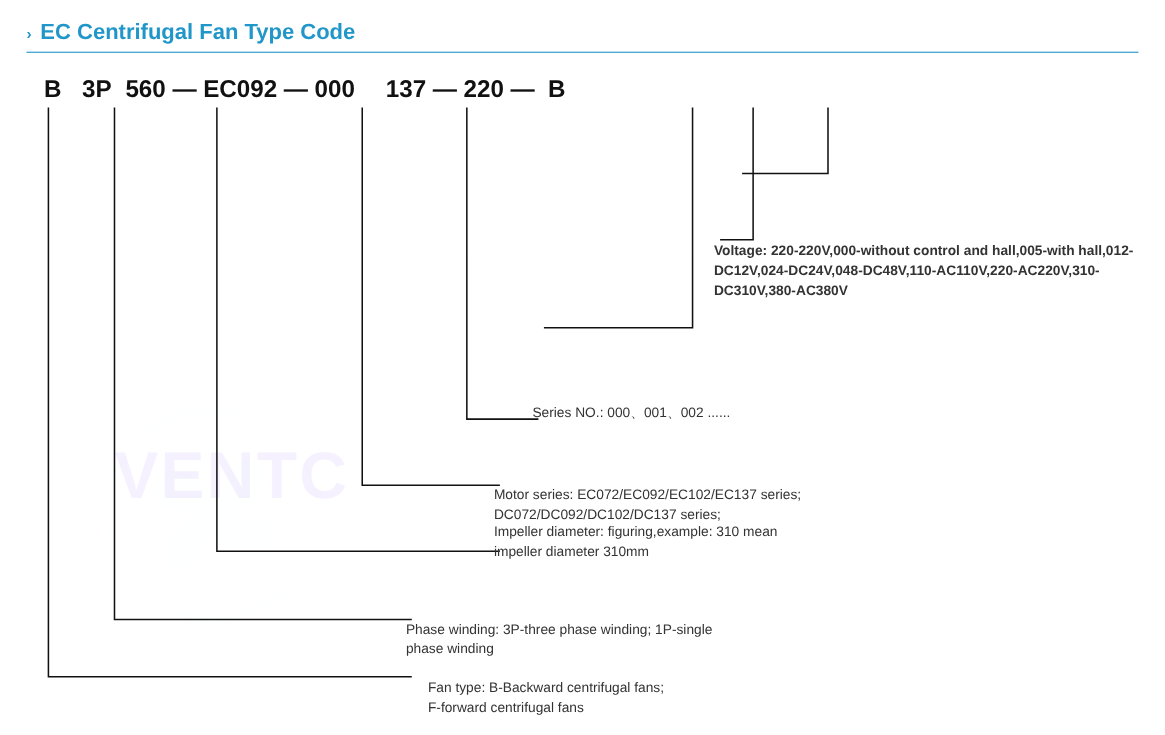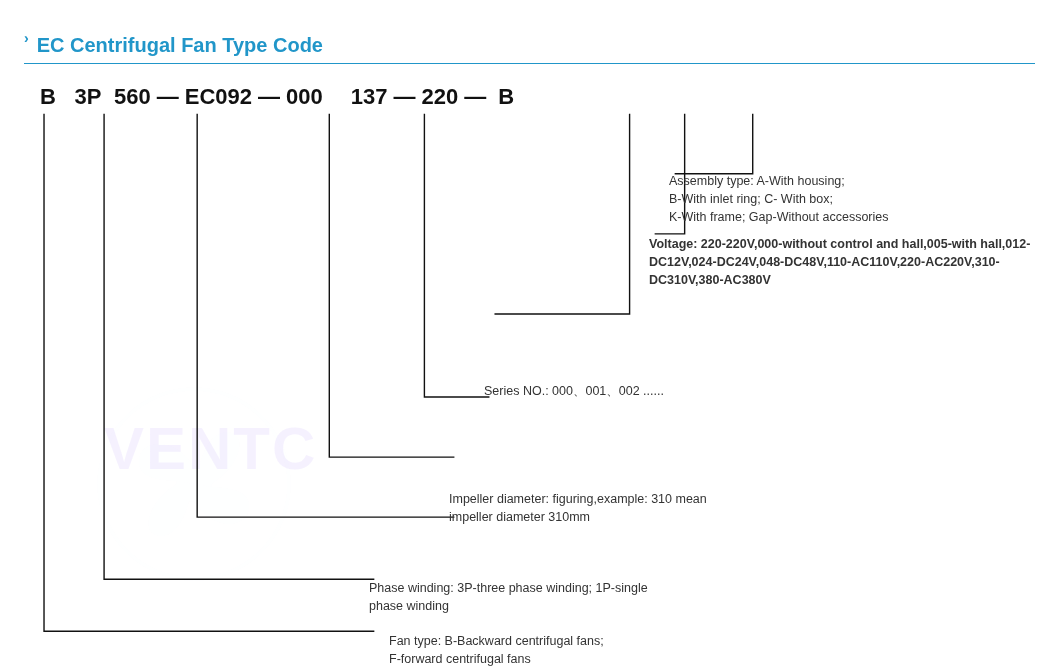--- a/index.html
+++ b/index.html
@@ -30,21 +30,20 @@
     }
     .title-chevron {
       color: #2196c9;
       font-size: 14px;
       font-weight: bold;
     }
     .page-title {
       font-size: 20px;
       font-weight: bold;
       color: #2196c9;
-      margin-top: 16px;
     }
     .title-divider {
       border: none;
       border-top: 1.5px solid #2196c9;
       margin-bottom: 10px;
     }
 
     
     .code-area {
       position: relative;
@@ -180,35 +179,34 @@
 
       <path class="conn" d="M 305,35 L 305,378 L 430,378"></path>
 
       <path class="conn" d="M 173,35 L 173,438 L 430,438"></path>
 
       <path class="conn" d="M 80,35 L 80,500 L 350,500"></path>
 
       <path class="conn" d="M 20,35 L 20,552 L 350,552"></path>
     </svg>
 
-    <div class="desc" style="top: 80px; left: 645px; max-width: 380px; white-space: pre-line;">
-      <span>Assembly type:  A-With housing;
-B-With inlet ring;  C- With box;
-K-With frame; Gap-Without accessories</span>
-    </div>
 
     <div class="desc" style="top: 143px; left: 625px; max-width: 385px; white-space: pre-line; font-weight: bold;">
       <span>Voltage:  220-220V,000-without control and hall,005-with hall,012-DC12V,024-DC24V,048-DC48V,110-AC110V,220-AC220V,310-DC310V,380-AC380V</span>
     </div>
 
 
     <div class="desc" style="top: 308px; left: 460px; max-width: 380px;">
       <span>Series NO.:  000、001、002 ......</span>
     </div>
 
+    <div class="desc" style="top: 365px; left: 425px; max-width: 380px; white-space: pre-line;">
+      <span>Motor series:  EC072/EC092/EC102/EC137 series;
+DC072/DC092/DC102/DC137 series;</span>
+    </div>
 
     <div class="desc" style="top: 398px; left: 425px; max-width: 380px; white-space: pre-line;">
       <span>Impeller diameter:  figuring,example: 310 mean
 impeller diameter 310mm</span>
     </div>
 
     <div class="desc" style="top: 487px; left: 345px; max-width: 380px; white-space: pre-line;">
       <span>Phase winding:  3P-three phase winding;  1P-single
 phase winding</span>
     </div>

